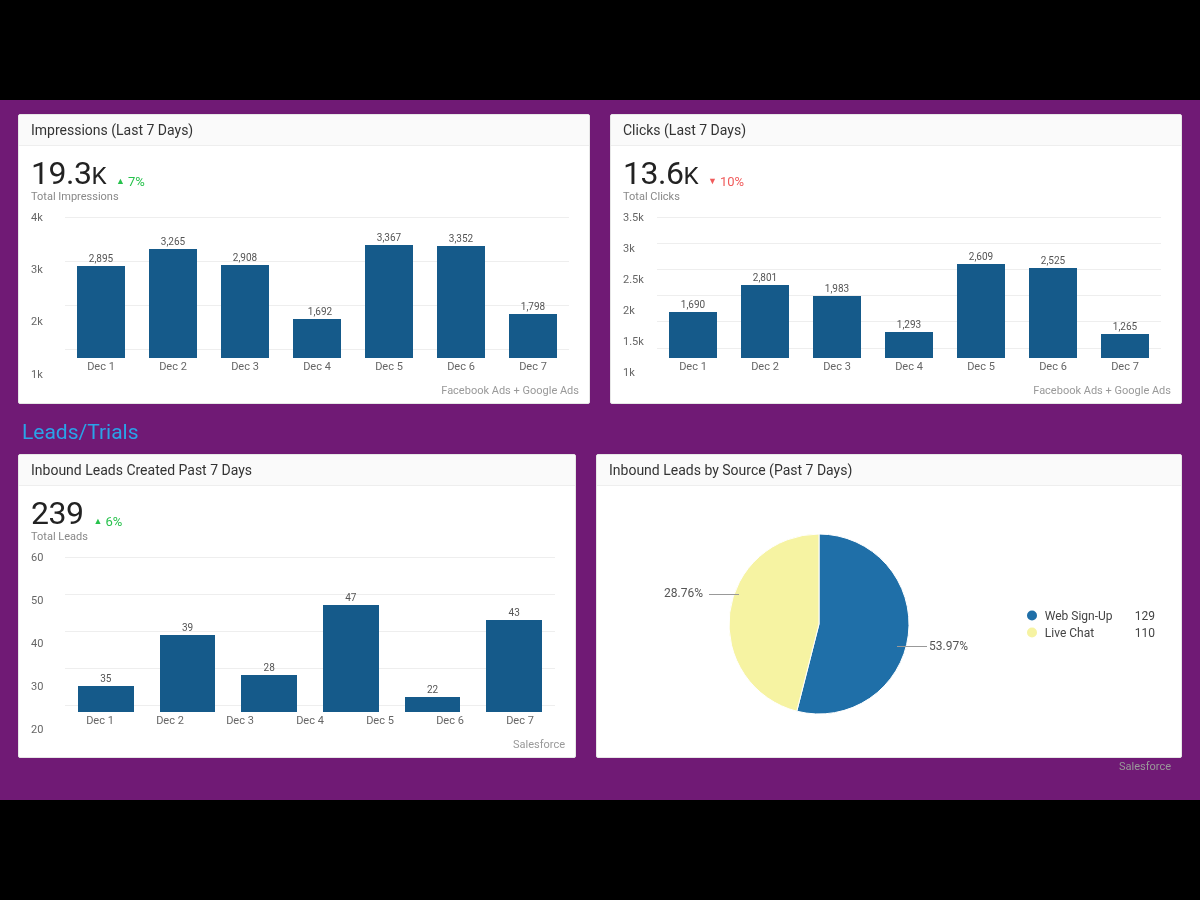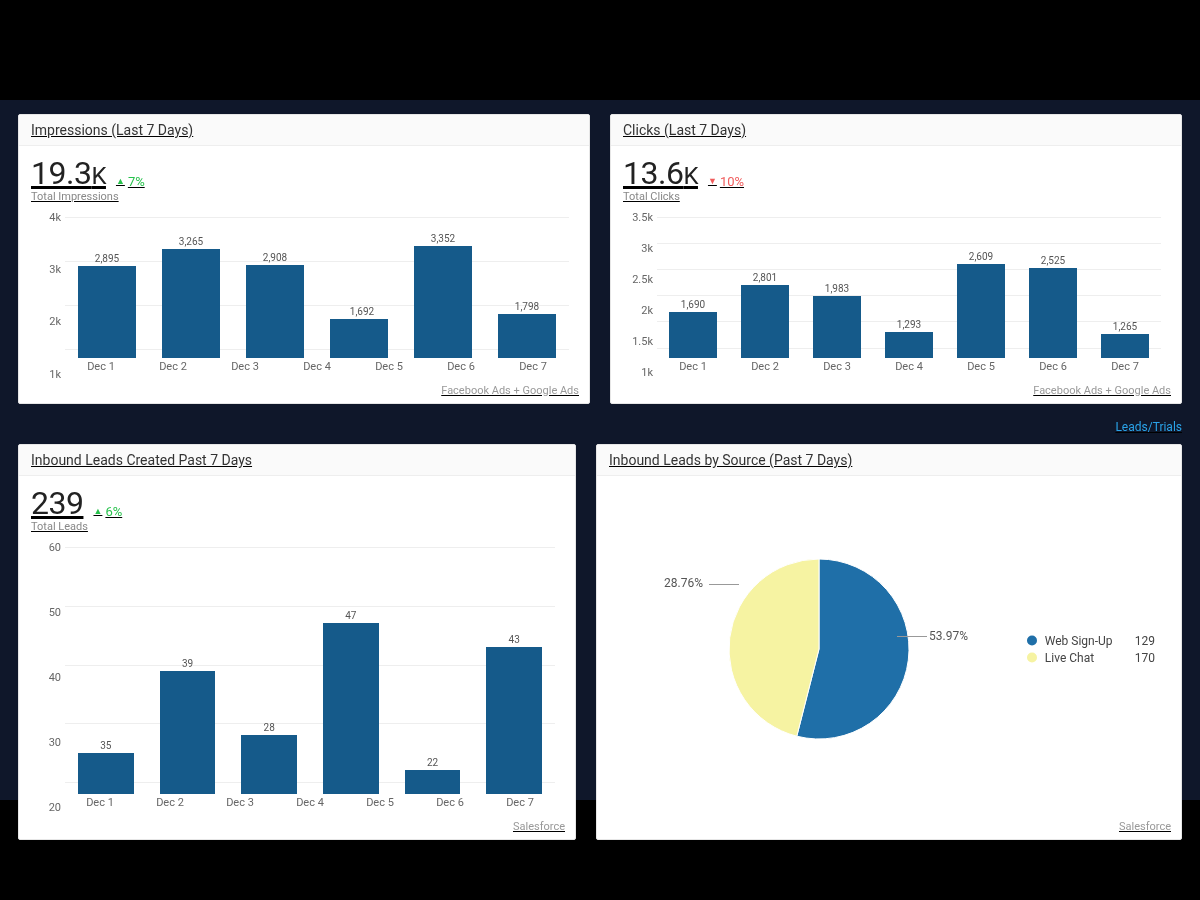--- a/index.html
+++ b/index.html
@@ -1,40 +1,40 @@
 <!DOCTYPE html>
 <html><head>
 <meta charset="utf-8">
 <style>
   * { box-sizing: border-box; margin: 0; padding: 0; }
   body { font-family: -apple-system, BlinkMacSystemFont, "Segoe UI", Roboto, Arial, sans-serif; background:#000; width:1200px; height:900px; overflow:hidden; }
-  .canvas { background:#0f172a; position:absolute; left:0; right:0; top:100px; height:700px; padding:14px 18px 14px 18px;text-decoration:underline; }
+  .canvas { background:#701a75; position:absolute; left:0; right:0; top:100px; height:700px; padding:14px 18px 14px 18px; }
   .row { display:flex; gap:20px; }
   .card { flex:1; border:1px solid #e6e6e6; border-radius:2px; background:#fff; display:flex; flex-direction:column; }
   .card-header { background:#fafafa; border-bottom:1px solid #eee; padding:7px 12px; font-size:14px; color:#333; }
   .card-body { padding:8px 12px 4px 12px; position:relative; flex:1; display:flex; flex-direction:column; }
   .metric-line { display:flex; align-items:baseline; gap:10px; }
   .metric-value { font-size:32px; font-weight:400; color:#222; letter-spacing:-0.5px; }
   .delta { font-size:13px; display:inline-flex; align-items:center; gap:3px; }
   .delta.up { color:#27c24c; }
   .delta.down { color:#f05b5b; }
   .tri { font-size:9px; }
   .metric-sub { font-size:11px; color:#888; margin-top:-2px; }
   .chart-area { position:relative; flex:1; margin-top:8px; }
   .plot { position:absolute; left:34px; right:8px; top:6px; bottom:20px; }
   .gridline { position:absolute; left:0; right:0; height:1px; background:#eee; }
-  .ytick { position:absolute; left:0; font-size:11px; color:#666; transform:translateY(-50%); text-align:right; width:30px; }
+  .ytick { position:absolute; left:0; font-size:11px; color:#666; transform:translateY(-50%); text-align:left; width:30px; }
   .bars { position:absolute; left:0; right:0; top:0; bottom:0; display:flex; align-items:flex-end; }
   .barcol { flex:1; display:flex; flex-direction:column; align-items:center; justify-content:flex-end; position:relative; height:100%; }
   .bar { width:68%; background:#155a8a; }
   .barlabel { font-size:10px; color:#555; position:absolute; top:0; transform:translateY(-100%); white-space:nowrap; }
   .xticks { position:absolute; left:34px; right:8px; bottom:0; height:18px; display:flex; }
   .xtick { flex:1; text-align:center; font-size:11px; color:#666; }
   .card-footer { text-align:right; font-size:11px; color:#999; padding:2px 10px 6px 0; }
-  .section-title { color:#2aa3e8; font-size:12px; font-weight:400; margin:16px 0 10px 4px;text-align:right; }
+  .section-title { color:#2aa3e8; font-size:21px; font-weight:400; margin:16px 0 10px 4px; }
   .pie-wrap { display:flex; align-items:center; justify-content:center; flex:1; position:relative; }
   .legend { position:absolute; right:14px; top:50%; transform:translateY(-50%); font-size:12px; color:#444; }
   .legend-row { display:flex; align-items:center; gap:8px; margin:3px 0; }
   .swatch { width:10px; height:10px; border-radius:50%; display:inline-block; }
   .pct-label { position:absolute; font-size:12px; color:#555; }
   .leader { position:absolute; height:1px; background:#999; }
 </style>
 </head>
 <body>
 
@@ -68,20 +68,24 @@
                   <div class="barlabel" style="bottom: calc(77.0312% + 2px); top: auto; transform: none;">3,265</div>
                   <div class="bar" style="height: 77.0312%;"></div>
                 </div>
                 <div class="barcol">
                   <div class="barlabel" style="bottom: calc(65.875% + 2px); top: auto; transform: none;">2,908</div>
                   <div class="bar" style="height: 65.875%;"></div>
                 </div>
                 <div class="barcol">
                   <div class="barlabel" style="bottom: calc(27.875% + 2px); top: auto; transform: none; margin-left: 6px;">1,692</div>
                   <div class="bar" style="height: 27.875%;"></div>
+                </div>
+                <div class="barcol">
+                  <div class="barlabel" style="bottom: calc(80.2188% + 2px); top: auto; transform: none;">3,367</div>
+                  <div class="bar" style="height: 80.2188%;"></div>
                 </div>
                 <div class="barcol">
                   <div class="barlabel" style="bottom: calc(79.75% + 2px); top: auto; transform: none;">3,352</div>
                   <div class="bar" style="height: 79.75%;"></div>
                 </div>
                 <div class="barcol">
                   <div class="barlabel" style="bottom: calc(31.1875% + 2px); top: auto; transform: none;">1,798</div>
                   <div class="bar" style="height: 31.1875%;"></div>
                 </div>
               </div>
@@ -170,21 +174,21 @@
               <div class="xtick">Dec 7</div>
             </div>
           </div>
       </div>
       <div class="card-footer">Facebook Ads + Google Ads</div>
     </div>
   </div>
 
   <div class="section-title">Leads/Trials</div>
 
-  <div class="row" style="height:396px;">
+  <div class="row" style="height:304px;">
 
     <div class="card">
       <div class="card-header">Inbound Leads Created Past 7 Days</div>
       <div class="card-body">
         <div class="metric-line">
           <span class="metric-value"><span>239</span></span>
           <span class="delta up">
               <span class="tri">▲</span>
               <span>6%</span>
             </span>
@@ -257,21 +261,21 @@
             <div class="leader" style="left: 100px; top: 100px; width: 30px;"></div>
             <div class="legend">
               <div class="legend-row">
                 <span class="swatch" style="background: rgb(31, 111, 168);"></span>
                 <span style="min-width: 82px;">Web Sign-Up</span>
                 <span>129</span>
               </div>
               <div class="legend-row">
                 <span class="swatch" style="background: rgb(246, 243, 162);"></span>
                 <span style="min-width: 82px;">Live Chat</span>
-                <span>170</span>
+                <span>110</span>
               </div>
             </div>
           </div>
       </div>
       <div class="card-footer">Salesforce</div>
     </div>
   </div>
 
 </div>
 

